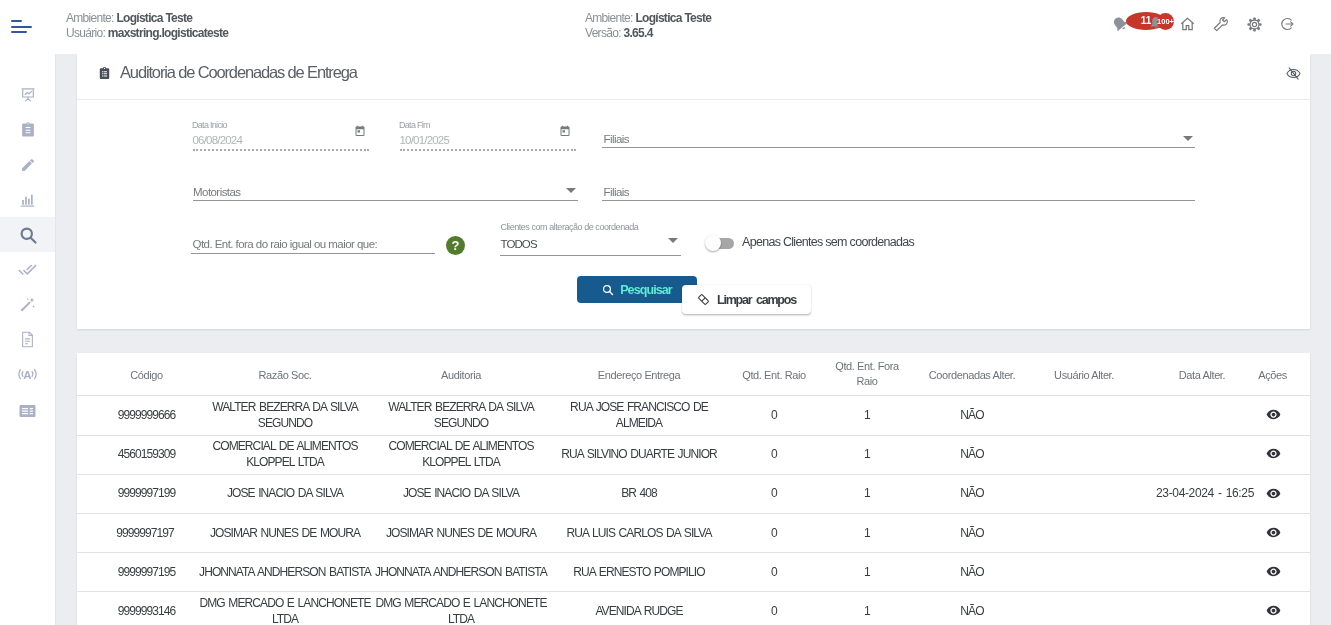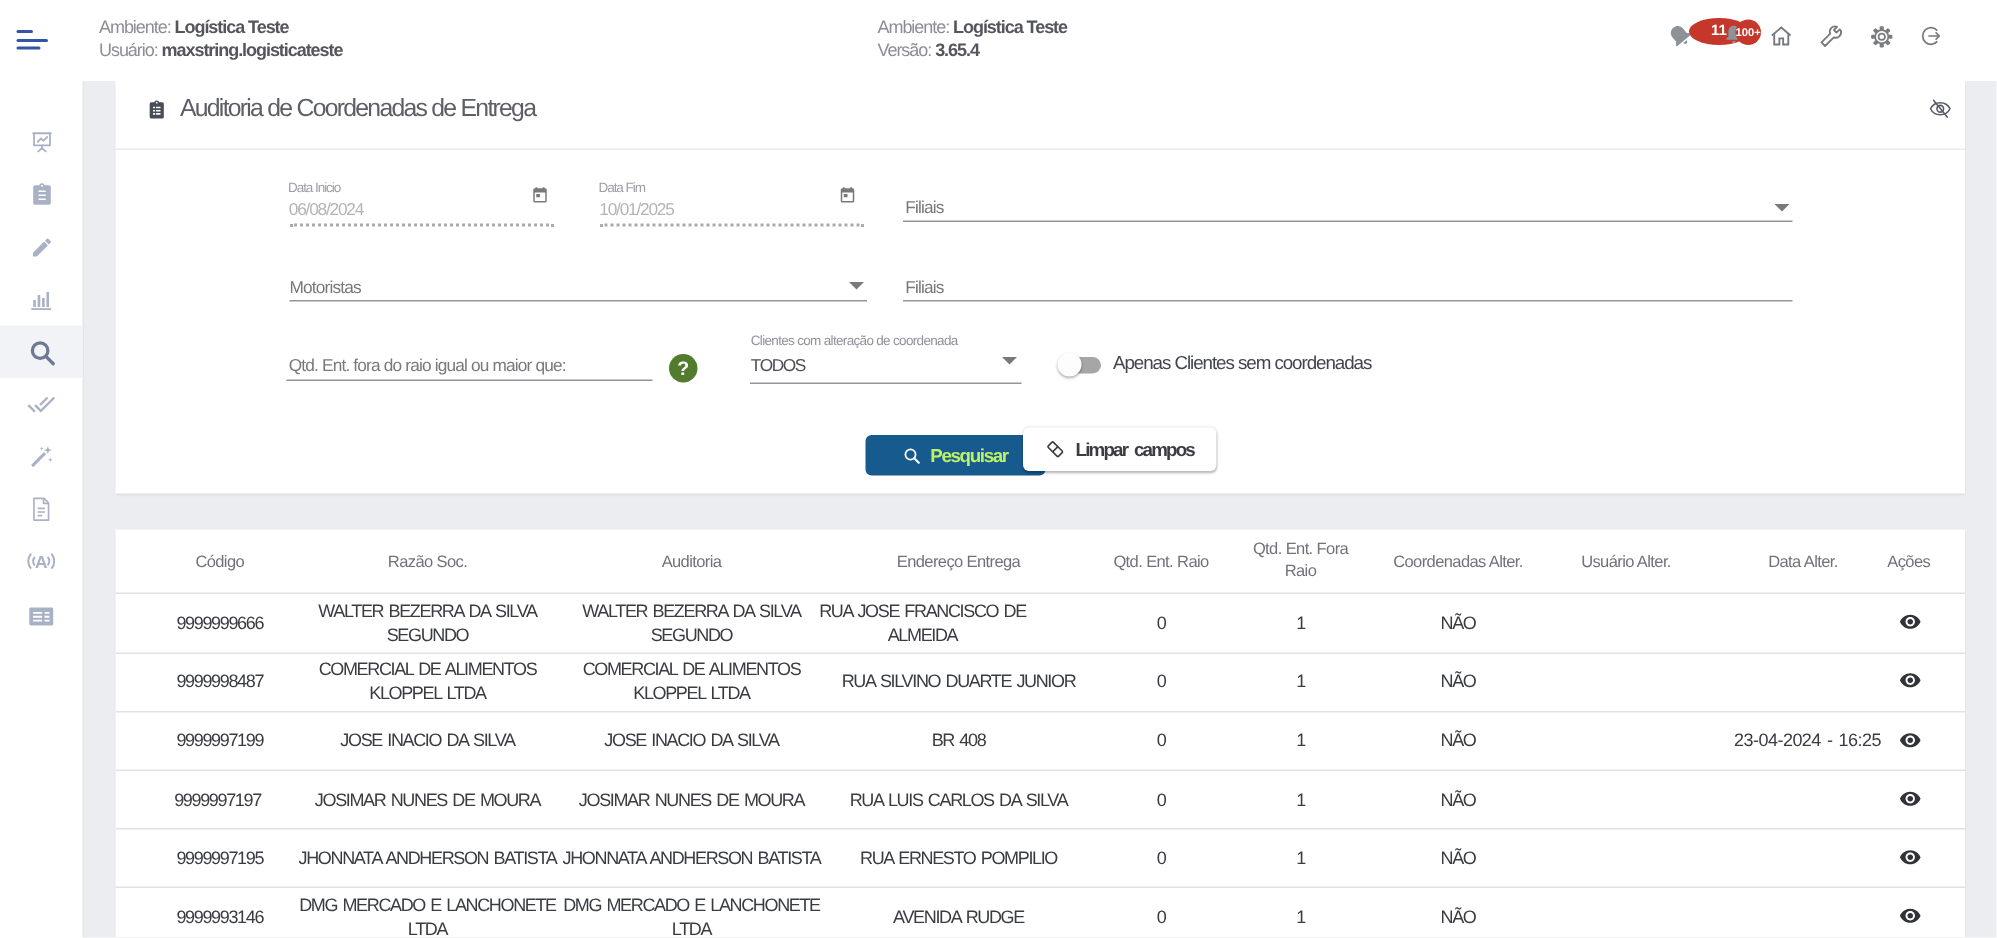--- a/index.html
+++ b/index.html
@@ -23,21 +23,21 @@
 
 .flbl{font-size:9px;letter-spacing:-.7px;color:#9b9fa6}
 .fval{font-size:11.5px;letter-spacing:-.8px;color:#b2b4b7}
 .ph{font-size:11.5px;letter-spacing:-.55px;color:#77797c}
 .uline{border-bottom:1px solid #939598}
 .dline{border-bottom:2px dotted #a9abae}
 .arrow{width:0;height:0;border-left:5px solid transparent;border-right:5px solid transparent;border-top:5px solid #77797c}
 .slbl{font-size:9px;letter-spacing:-.45px;color:#8f939a}
 
 .btn{display:flex;align-items:center;justify-content:center;border-radius:4px;font-size:12.5px;font-weight:700;letter-spacing:-.9px}
-#btn1{left:577px;top:290px;width:120px;height:27px;background:#175a8e;color:#bef264}
+#btn1{left:577px;top:276px;width:120px;height:27px;background:#175a8e;color:#5eead4}
 #btn2{left:682px;top:285px;width:129px;height:29px;background:#fff;color:#3a3d42;box-shadow:0 1px 1px rgba(0,0,0,.14),0 2px 2px rgba(0,0,0,.10),0 0 2px rgba(0,0,0,.12)}
 
 #tgtrack{left:707px;top:238px;width:27px;height:11px;border-radius:6px;background:#a6a6a6}
 #tgthumb{left:705px;top:235px;width:16px;height:16px;border-radius:50%;background:#fdfdfd;box-shadow:0 1px 2px rgba(0,0,0,.35)}
 
 .th{position:absolute;transform:translateX(-50%);font-size:11px;letter-spacing:-.4px;color:#6f7379;text-align:center;white-space:nowrap}
 .td{position:absolute;transform:translateX(-50%);font-size:12px;letter-spacing:-.9px;word-spacing:1.1px;color:#393c41;text-align:center;white-space:nowrap;line-height:16px}
 .rline{position:absolute;left:77px;width:1233px;height:1px;background:#e2e2e2}
 </style></head>
 <body>
@@ -231,29 +231,29 @@
 <div class="th" style="left:774px;top:368px;line-height:15px">Qtd. Ent. Raio</div>
 <div class="th" style="left:867px;top:359px;line-height:15px">Qtd. Ent. Fora<br>Raio</div>
 <div class="th" style="left:972px;top:368px;line-height:15px">Coordenadas Alter.</div>
 <div class="th" style="left:1084px;top:368px;line-height:15px">Usuário Alter.</div>
 <div class="th" style="left:1202px;top:368px;line-height:15px">Data Alter.</div>
 <div class="th" style="left:1272.5px;top:368px;line-height:15px">Ações</div>
 <div class="rline" style="top:395px"></div>
 <div class="td" style="left:146.5px;top:407.0px">9999999666</div>
 <div class="td" style="left:285px;top:399.0px">WALTER BEZERRA DA SILVA<br>SEGUNDO</div>
 <div class="td" style="left:461px;top:399.0px">WALTER BEZERRA DA SILVA<br>SEGUNDO</div>
-<div class="td" style="left:615px;top:399.0px">RUA JOSE FRANCISCO DE<br>ALMEIDA</div>
+<div class="td" style="left:639px;top:399.0px">RUA JOSE FRANCISCO DE<br>ALMEIDA</div>
 <div class="td" style="left:774px;top:407.0px">0</div>
 <div class="td" style="left:867px;top:407.0px">1</div>
 <div class="td" style="left:972px;top:407.0px">NÃO</div>
 <div class="abs" style="left:1266.25px;top:407.25px;width:15px;height:15px"><svg width="15" height="15" viewBox="0 0 24 24" fill="#303338">
         <path d="M12 4.5C7 4.5 2.73 7.61 1 12c1.73 4.39 6 7.5 11 7.5s9.27-3.11 11-7.5c-1.73-4.39-6-7.5-11-7.5zM12 17c-2.76 0-5-2.24-5-5s2.24-5 5-5 5 2.24 5 5-2.24 5-5 5zm0-8c-1.66 0-3 1.34-3 3s1.34 3 3 3 3-1.34 3-3-1.34-3-3-3z"></path>
       </svg></div>
 <div class="rline" style="top:434.6px"></div>
-<div class="td" style="left:146.5px;top:446.2px">9999998487</div>
+<div class="td" style="left:146.5px;top:446.2px">4560159309</div>
 <div class="td" style="left:285px;top:438.2px">COMERCIAL DE ALIMENTOS<br>KLOPPEL LTDA</div>
 <div class="td" style="left:461px;top:438.2px">COMERCIAL DE ALIMENTOS<br>KLOPPEL LTDA</div>
 <div class="td" style="left:639px;top:446.2px">RUA SILVINO DUARTE JUNIOR</div>
 <div class="td" style="left:774px;top:446.2px">0</div>
 <div class="td" style="left:867px;top:446.2px">1</div>
 <div class="td" style="left:972px;top:446.2px">NÃO</div>
 <div class="abs" style="left:1266.25px;top:446.45px;width:15px;height:15px"><svg width="15" height="15" viewBox="0 0 24 24" fill="#303338">
         <path d="M12 4.5C7 4.5 2.73 7.61 1 12c1.73 4.39 6 7.5 11 7.5s9.27-3.11 11-7.5c-1.73-4.39-6-7.5-11-7.5zM12 17c-2.76 0-5-2.24-5-5s2.24-5 5-5 5 2.24 5 5-2.24 5-5 5zm0-8c-1.66 0-3 1.34-3 3s1.34 3 3 3 3-1.34 3-3-1.34-3-3-3z"></path>
       </svg></div>
 <div class="rline" style="top:473.8px"></div>

